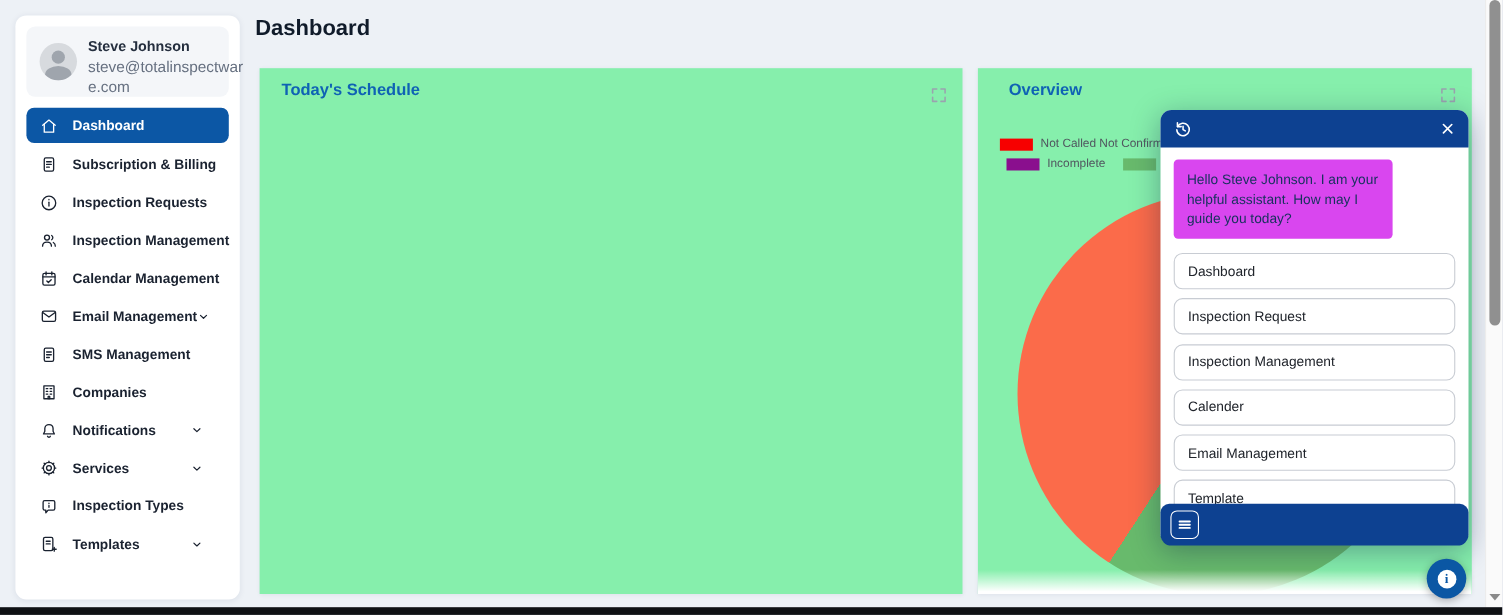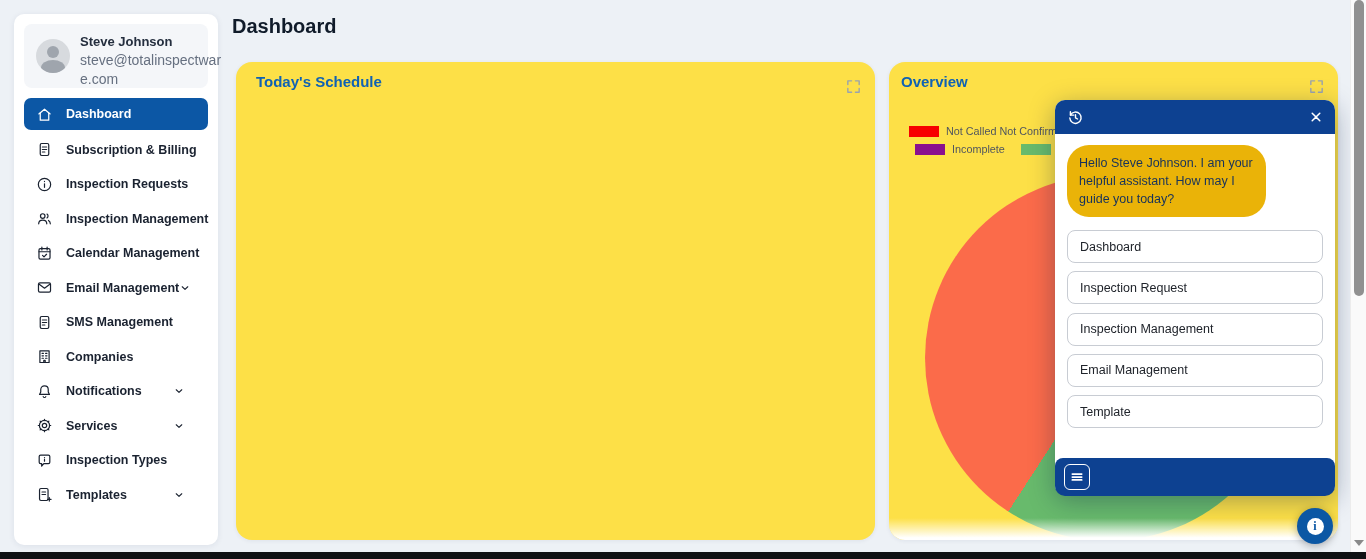--- a/index.html
+++ b/index.html
@@ -20,21 +20,21 @@
   .icon { display:inline-flex; width:17px; height:17px; flex:0 0 auto; }
   .icon svg { width:100%; height:100%; }
   .nav-item .icon { margin-right:13px; }
   .nav-item .chevron { margin-left:auto; width:12px; height:12px; }
   .nav-label { white-space:nowrap; }
 
   
   .page-title { position:absolute; left:232px; top:15px; font-size:20px; font-weight:bold; color:#101b2a; }
 
   
-  .card { position:absolute; background:#fde047; border-radius:16px; box-shadow:0 1px 4px rgba(25,45,80,.07); }
+  .card { position:absolute; background:#86efac; border-radius:0; box-shadow:0 1px 4px rgba(25,45,80,.07); }
   .card-title { position:absolute; left:20px; top:11px; font-size:15px; font-weight:bold; color:#0f62b4; }
   .expand { position:absolute; right:13px; top:16px; width:17px; height:17px; color:#9aa3ae; cursor:pointer; }
 
   .schedule { left:236px; top:62px; width:639px; height:478px; }
   .thead { position:absolute; left:0; right:0; top:41px; height:30px; background:#dbe2ec; display:grid; grid-template-columns:85px 95px 96px 107px 117px 1fr; align-items:center; padding-left:21px; }
   .thead span { font-size:10.5px; font-weight:bold; color:#14253c; white-space:nowrap; }
 
   .overview { left:889px; top:62px; width:449px; height:478px; overflow:hidden; }
   .legend-row { position:absolute; display:flex; align-items:center; }
   .legend-row1 { left:20px; top:63px; }
@@ -43,21 +43,21 @@
   .swatch { width:30px; height:11px; display:inline-block; }
   .legend-label { font-size:10.8px; color:#50565f; white-space:nowrap; }
   .pie { position:absolute; left:36px; top:113px; width:366px; height:366px; border-radius:50%; }
   .overview::after { content:""; position:absolute; left:0; right:0; bottom:0; height:22px; background:linear-gradient(rgba(255,255,255,0), #fff 90%); pointer-events:none; }
 
   
   .chat { position:absolute; left:1055px; top:100px; width:280px; height:395px; background:#fff; border-radius:10px; box-shadow:0 6px 26px rgba(10,30,70,.35); z-index:5; }
   .chat-header { position:absolute; top:0; left:0; right:0; height:34px; background:#0d4191; border-radius:10px 10px 0 0; color:#fff; }
   .chat-history { position:absolute; left:12px; top:9px; width:17px; height:17px; color:#fff; cursor:pointer; }
   .chat-close { position:absolute; right:12px; top:10px; width:14px; height:14px; color:#fff; cursor:pointer; }
-  .bubble { position:absolute; left:12px; top:45px; width:199px; background:#eab308; border-radius:22px; padding:9px 12px; font-size:12.5px; line-height:1.45; color:#16325c; }
+  .bubble { position:absolute; left:12px; top:45px; width:199px; background:#d946ef; border-radius:4px; padding:9px 12px; font-size:12.5px; line-height:1.45; color:#16325c; }
   .chat-options { position:absolute; left:12px; right:12px; top:130px; }
   .chat-option { height:33px; margin-bottom:8.3px; border:1px solid #c8ccd3; border-radius:8px; display:flex; align-items:center; padding-left:12px; font-size:12.5px; color:#20242b; background:#fff; cursor:pointer; }
   .chat-footer { position:absolute; left:0; right:0; top:358px; height:38px; background:#0d4191; border-radius:8px 8px 10px 10px; z-index:2; }
   .hamburger-btn { position:absolute; left:9px; top:6px; width:26px; height:26px; border:1.6px solid #fff; border-radius:6px; display:flex; align-items:center; justify-content:center; color:#fff; cursor:pointer; }
   .hamburger-btn svg { width:14px; height:14px; }
 
   
   .fab { position:absolute; left:1297px; top:508px; width:36px; height:36px; border-radius:50%; background:#0b57a4; z-index:6; box-shadow:0 2px 8px rgba(0,0,0,.3); display:flex; align-items:center; justify-content:center; cursor:pointer; border:none; }
   .info-glyph { width:17px; height:17px; border-radius:50%; background:#fff; color:#0b57a4; font-size:12px; font-weight:bold; display:flex; align-items:center; justify-content:center; font-family:"Liberation Serif", serif; }
   .scrollbar { position:absolute; right:0; top:0; width:16px; height:552px; background:#fafafa; border-left:1px solid #ececec; z-index:7; }
@@ -220,21 +220,21 @@
   <section class="card schedule">
     <div class="card-title">Today's Schedule</div>
     <span class="expand">
       <svg viewBox="0 0 24 24" fill="none" stroke="currentColor" stroke-width="2" stroke-linecap="round" stroke-linejoin="round">
           <path d="M4 9.3V4h5.3M14.7 4H20v5.3M20 14.7V20h-5.3M9.3 20H4v-5.3"></path>
         </svg>
     </span>
   </section>
 
   <section class="card overview">
-    <div class="card-title" style="left:12px;text-align:center;">Overview</div>
+    <div class="card-title" style="left:28px;text-align:center;">Overview</div>
     <span class="expand">
       <svg viewBox="0 0 24 24" fill="none" stroke="currentColor" stroke-width="2" stroke-linecap="round" stroke-linejoin="round">
           <path d="M4 9.3V4h5.3M14.7 4H20v5.3M20 14.7V20h-5.3M9.3 20H4v-5.3"></path>
         </svg>
     </span>
     <div class="legend-row legend-row1" id="legend-row1">
         <span class="legend-item">
           <span class="swatch" style="background: rgb(247, 0, 0);"></span>
           <span class="legend-label">Not Called Not Confirmed</span>
         </span>
@@ -265,20 +265,21 @@
         <svg viewBox="0 0 24 24" fill="none" stroke="currentColor" stroke-width="2.6" stroke-linecap="round">
             <path d="M5.5 5.5l13 13M18.5 5.5l-13 13"></path>
           </svg>
       </span>
     </div>
     <div class="bubble">Hello Steve Johnson. I am your helpful assistant. How may I guide you today?</div>
     <div class="chat-options" id="chat-options">
         <div class="chat-option">Dashboard</div>
         <div class="chat-option">Inspection Request</div>
         <div class="chat-option">Inspection Management</div>
+        <div class="chat-option">Calender</div>
         <div class="chat-option">Email Management</div>
         <div class="chat-option">Template</div>
       </div>
     <div class="chat-footer">
       <span class="hamburger-btn">
         <svg viewBox="0 0 24 24" fill="none" stroke="currentColor" stroke-width="3" stroke-linecap="round">
             <path d="M4 7h16M4 12h16M4 17h16"></path>
           </svg>
       </span>
     </div>

